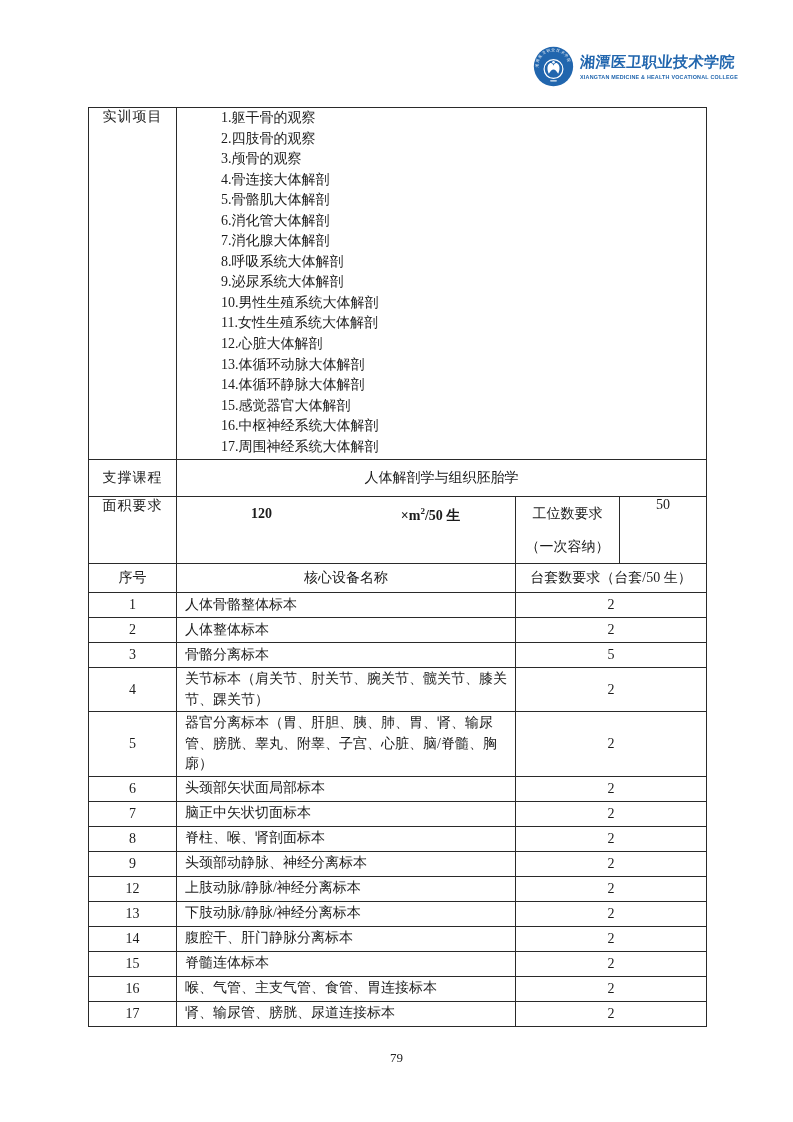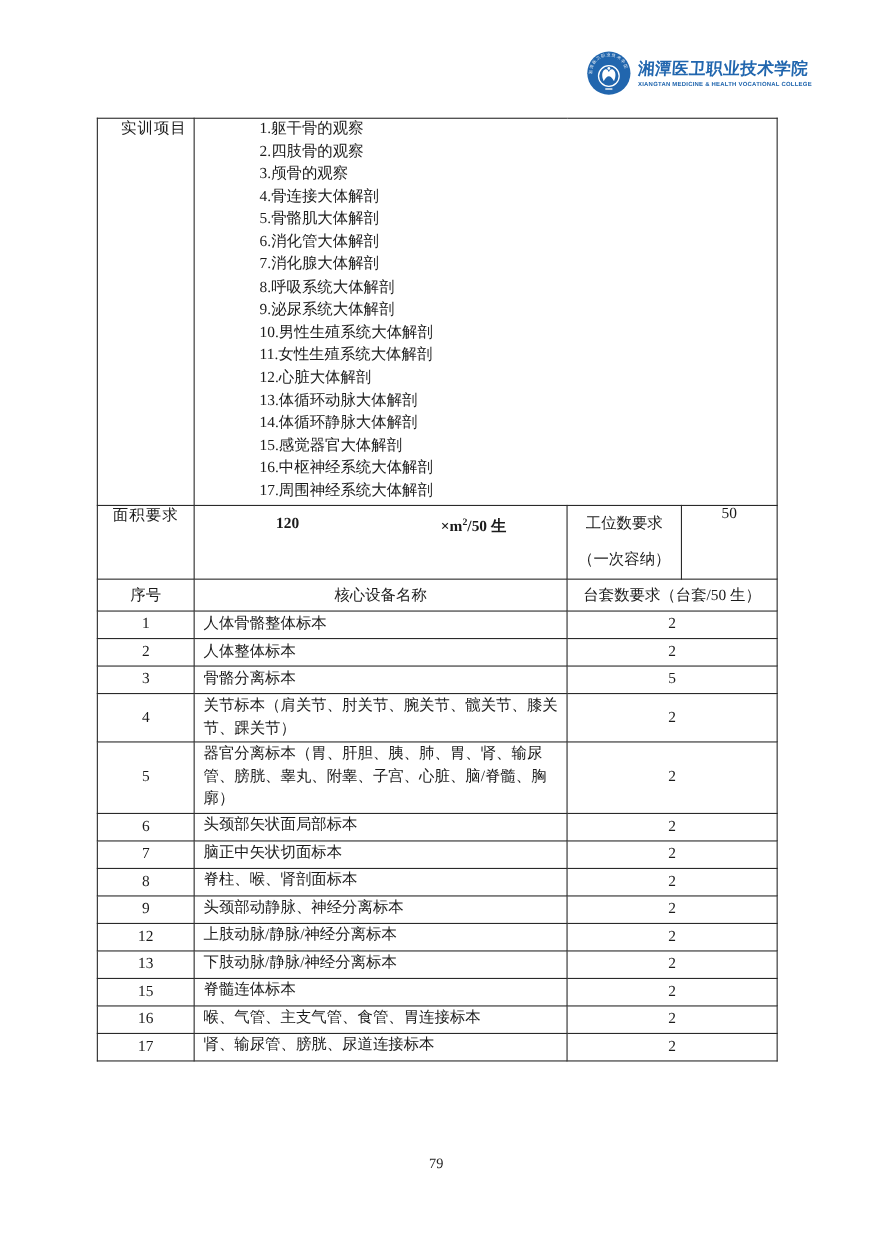--- a/index.html
+++ b/index.html
@@ -27,21 +27,21 @@
   table.req{
     position:absolute;left:88px;top:107px;width:618px;
     border-collapse:collapse;table-layout:fixed;font-size:14px;
   }
   table.req td{
     border:1.4px solid #2a2a2a;padding:0;vertical-align:middle;
     overflow:hidden;
   }
 
   
-  tr.r-training td{vertical-align:top;padding-left:15px;}
+  tr.r-training td{vertical-align:top;}
   .cell-training-label{height:351px;text-align:center;padding-top:5px;letter-spacing:1px;}
   .cell-training-items{padding:3px 8px 0 8px;}
   .training-item{line-height:20.55px;white-space:nowrap;margin-left:44px;}
 
   
   tr.r-support td{height:36px;}
   .cell-support-label{text-align:center;letter-spacing:1px;}
   .cell-support-value{text-align:center;}
 
   
@@ -116,20 +116,24 @@
               <div class="training-item">11.女性生殖系统大体解剖</div>
               <div class="training-item">12.心脏大体解剖</div>
               <div class="training-item">13.体循环动脉大体解剖</div>
               <div class="training-item">14.体循环静脉大体解剖</div>
               <div class="training-item">15.感觉器官大体解剖</div>
               <div class="training-item">16.中枢神经系统大体解剖</div>
               <div class="training-item">17.周围神经系统大体解剖</div>
             </div>
         </td>
       </tr>
+      <tr class="r-support">
+        <td class="cell-support-label">支撑课程</td>
+        <td class="cell-support-value" colspan="3">人体解剖学与组织胚胎学</td>
+      </tr>
       <tr class="r-area">
         <td class="cell-area-label">面积要求</td>
         <td>
           <div class="area-flex">
             <span>120</span>
             <span class="area-unit"><span>×m</span><sup>2</sup><span>/50 生</span></span>
           </div>
         </td>
         <td class="cell-station">
           <div>工位数要求</div>
@@ -193,20 +197,25 @@
     <td class="c-no">12</td>
     <td class="c-name">上肢动脉/静脉/神经分离标本</td>
     <td class="c-qty" colspan="2">2</td>
   </tr>
         <tr>
     <td class="c-no">13</td>
     <td class="c-name">下肢动脉/静脉/神经分离标本</td>
     <td class="c-qty" colspan="2">2</td>
   </tr>
         <tr>
+    <td class="c-no">14</td>
+    <td class="c-name">腹腔干、肝门静脉分离标本</td>
+    <td class="c-qty" colspan="2">2</td>
+  </tr>
+        <tr>
     <td class="c-no">15</td>
     <td class="c-name">脊髓连体标本</td>
     <td class="c-qty" colspan="2">2</td>
   </tr>
         <tr>
     <td class="c-no">16</td>
     <td class="c-name">喉、气管、主支气管、食管、胃连接标本</td>
     <td class="c-qty" colspan="2">2</td>
   </tr>
         <tr>

